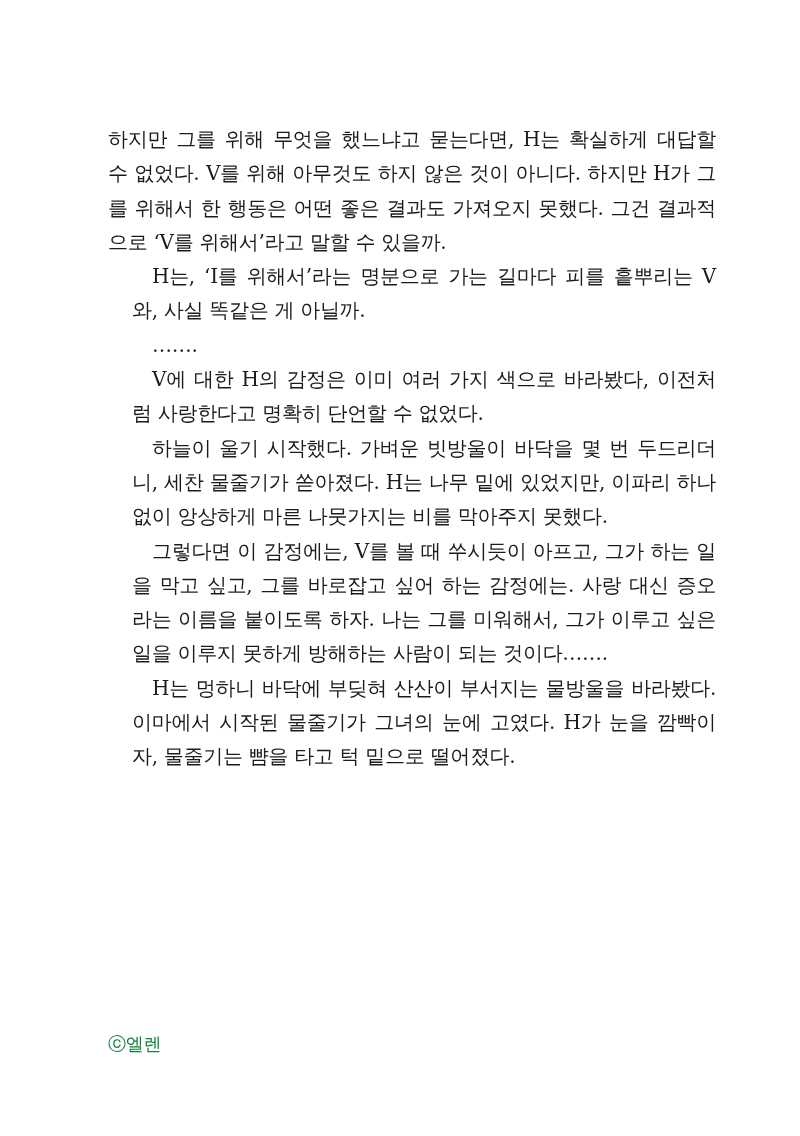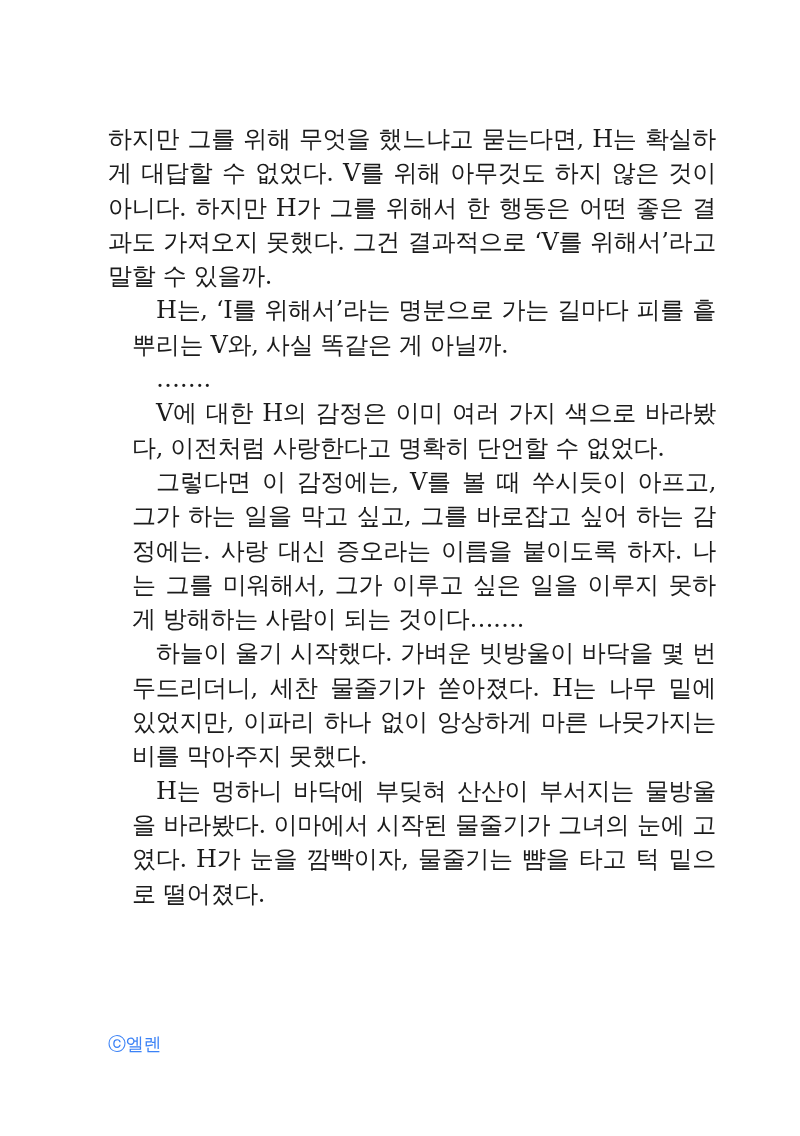--- a/index.html
+++ b/index.html
@@ -18,56 +18,56 @@
   .page {
     position: absolute;
     inset: 0;
     background: #ffffff;
   }
   .text-block {
     position: absolute;
     left: 108px;
     top: 122px;
     width: 608px;
-    font-size: 24px;
+    font-size: 20px;
     line-height: 34.3px;
     color: #1b1b1b;
     text-align: justify;
     letter-spacing: -0.3px;
   }
   .text-block p {
     margin: 0;
     padding: 0;
     text-indent: 0;
   }
   .text-block p.indent {
     text-indent: 1em;
     margin-left: 24px;
   }
   .credit {
     position: absolute;
     left: 108px;
     top: 1030px;
     font-size: 18px;
     line-height: 28px;
-    color: #3b82f6;
+    color: #15803d;
     letter-spacing: -0.3px;
   }
 </style>
 </head>
 <body>
 
 <div class="page">
 
   <div class="text-block">
 
   <p>하지만 그를 위해 무엇을 했느냐고 묻는다면, H는 확실하게 대답할 수 없었다. V를 위해 아무것도 하지 않은 것이 아니다. 하지만 H가 그를 위해서 한 행동은 어떤 좋은 결과도 가져오지 못했다. 그건 결과적으로 ‘V를 위해서’라고 말할 수 있을까.</p>
       <p class="indent">H는, ‘I를 위해서’라는 명분으로 가는 길마다 피를 흩뿌리는 V와, 사실 똑같은 게 아닐까.</p>
       <p class="indent">…….</p>
       <p class="indent">V에 대한 H의 감정은 이미 여러 가지 색으로 바라봤다, 이전처럼 사랑한다고 명확히 단언할 수 없었다.</p>
+      <p class="indent">하늘이 울기 시작했다. 가벼운 빗방울이 바닥을 몇 번 두드리더니, 세찬 물줄기가 쏟아졌다. H는 나무 밑에 있었지만, 이파리 하나 없이 앙상하게 마른 나뭇가지는 비를 막아주지 못했다.</p>
       <p class="indent">그렇다면 이 감정에는, V를 볼 때 쑤시듯이 아프고, 그가 하는 일을 막고 싶고, 그를 바로잡고 싶어 하는 감정에는. 사랑 대신 증오라는 이름을 붙이도록 하자. 나는 그를 미워해서, 그가 이루고 싶은 일을 이루지 못하게 방해하는 사람이 되는 것이다…….</p>
-      <p class="indent">하늘이 울기 시작했다. 가벼운 빗방울이 바닥을 몇 번 두드리더니, 세찬 물줄기가 쏟아졌다. H는 나무 밑에 있었지만, 이파리 하나 없이 앙상하게 마른 나뭇가지는 비를 막아주지 못했다.</p>
       <p class="indent">H는 멍하니 바닥에 부딪혀 산산이 부서지는 물방울을 바라봤다. 이마에서 시작된 물줄기가 그녀의 눈에 고였다. H가 눈을 깜빡이자, 물줄기는 뺨을 타고 턱 밑으로 떨어졌다.</p>
     </div>
 
   <div class="credit">ⓒ엘렌</div>
 
 </div>
 
 </body></html>

